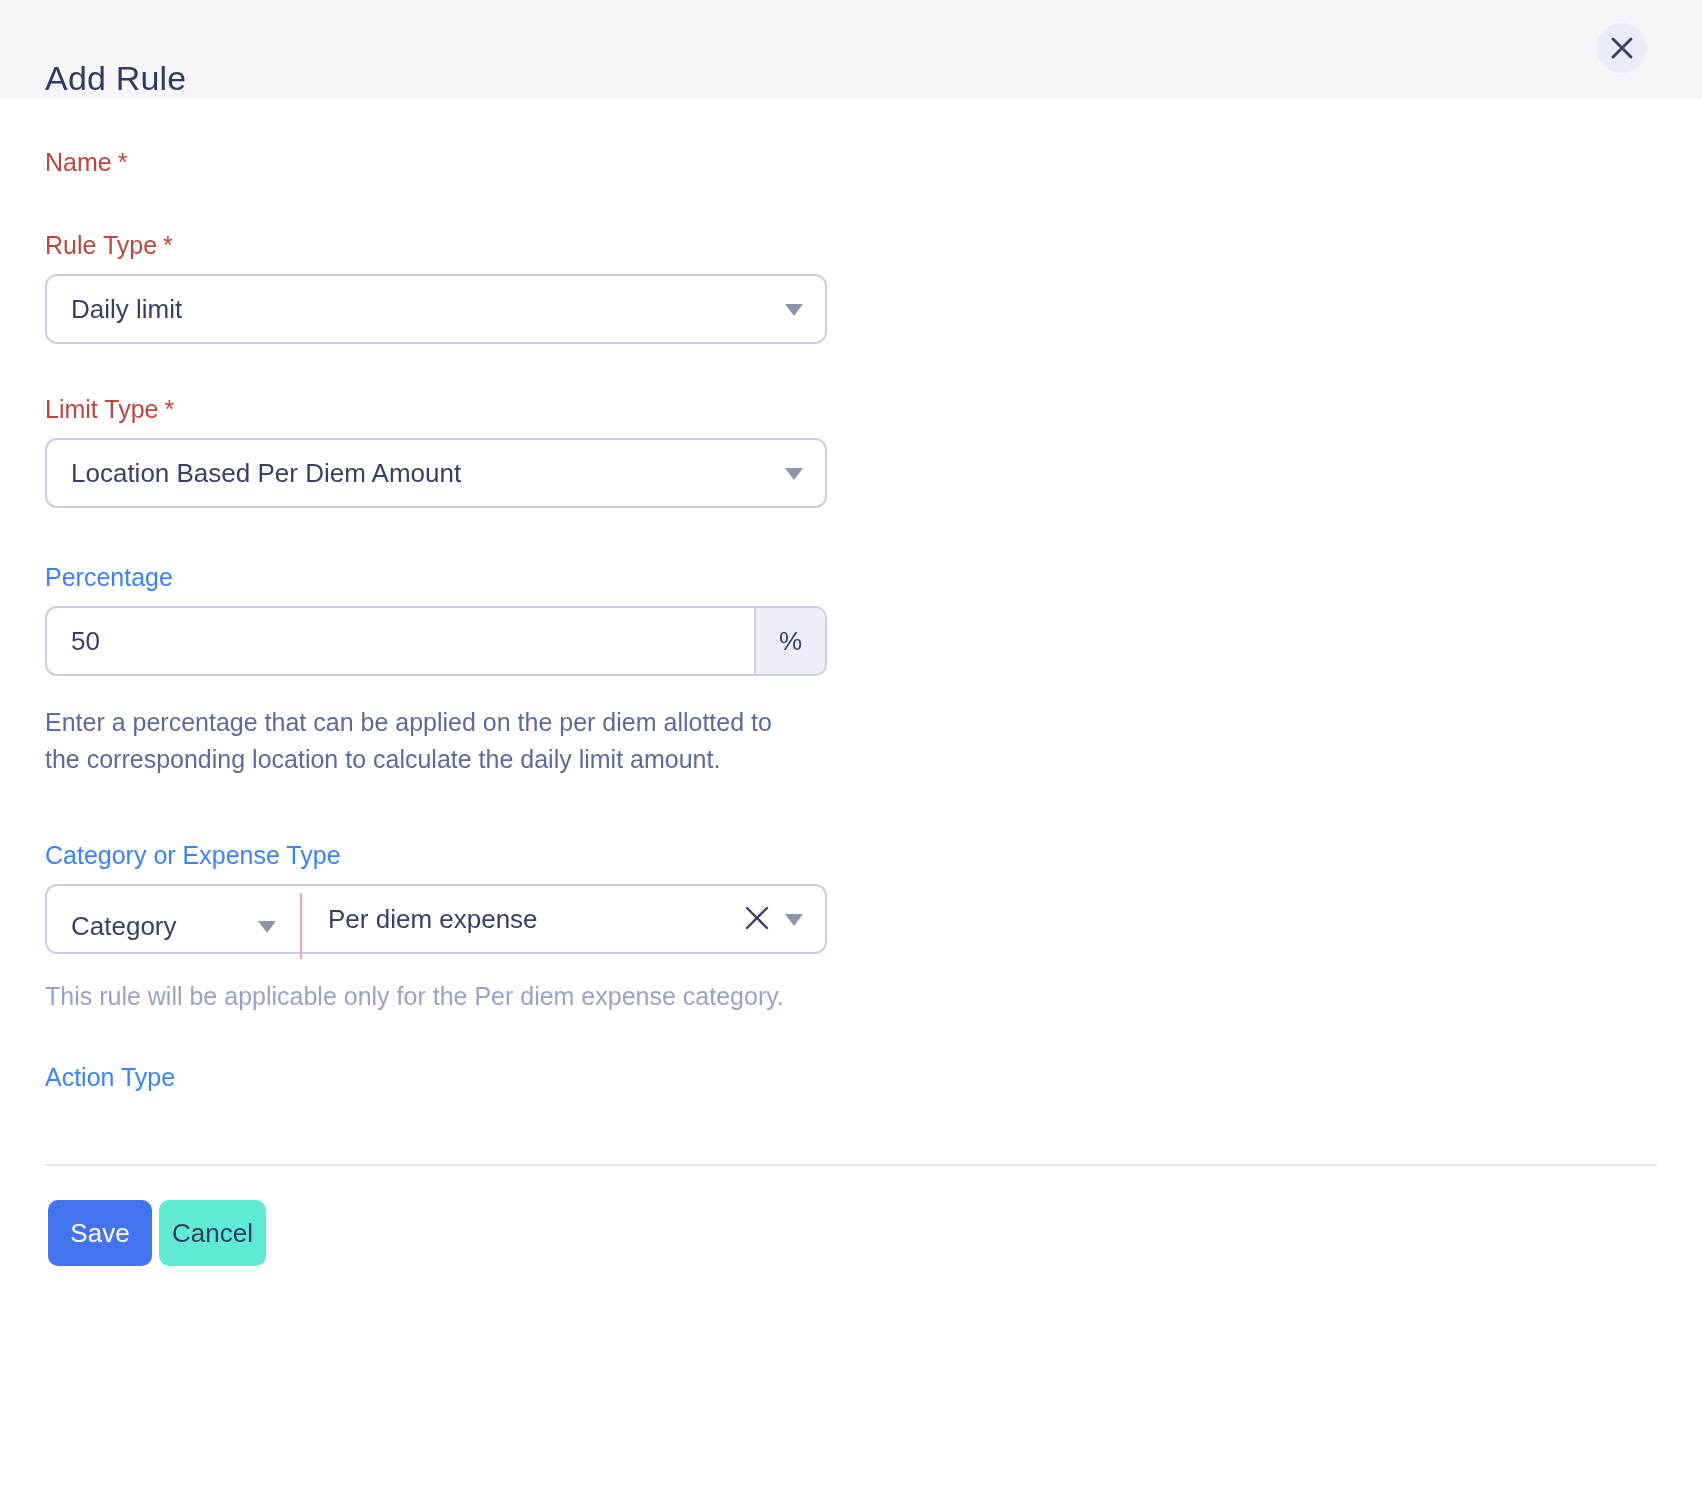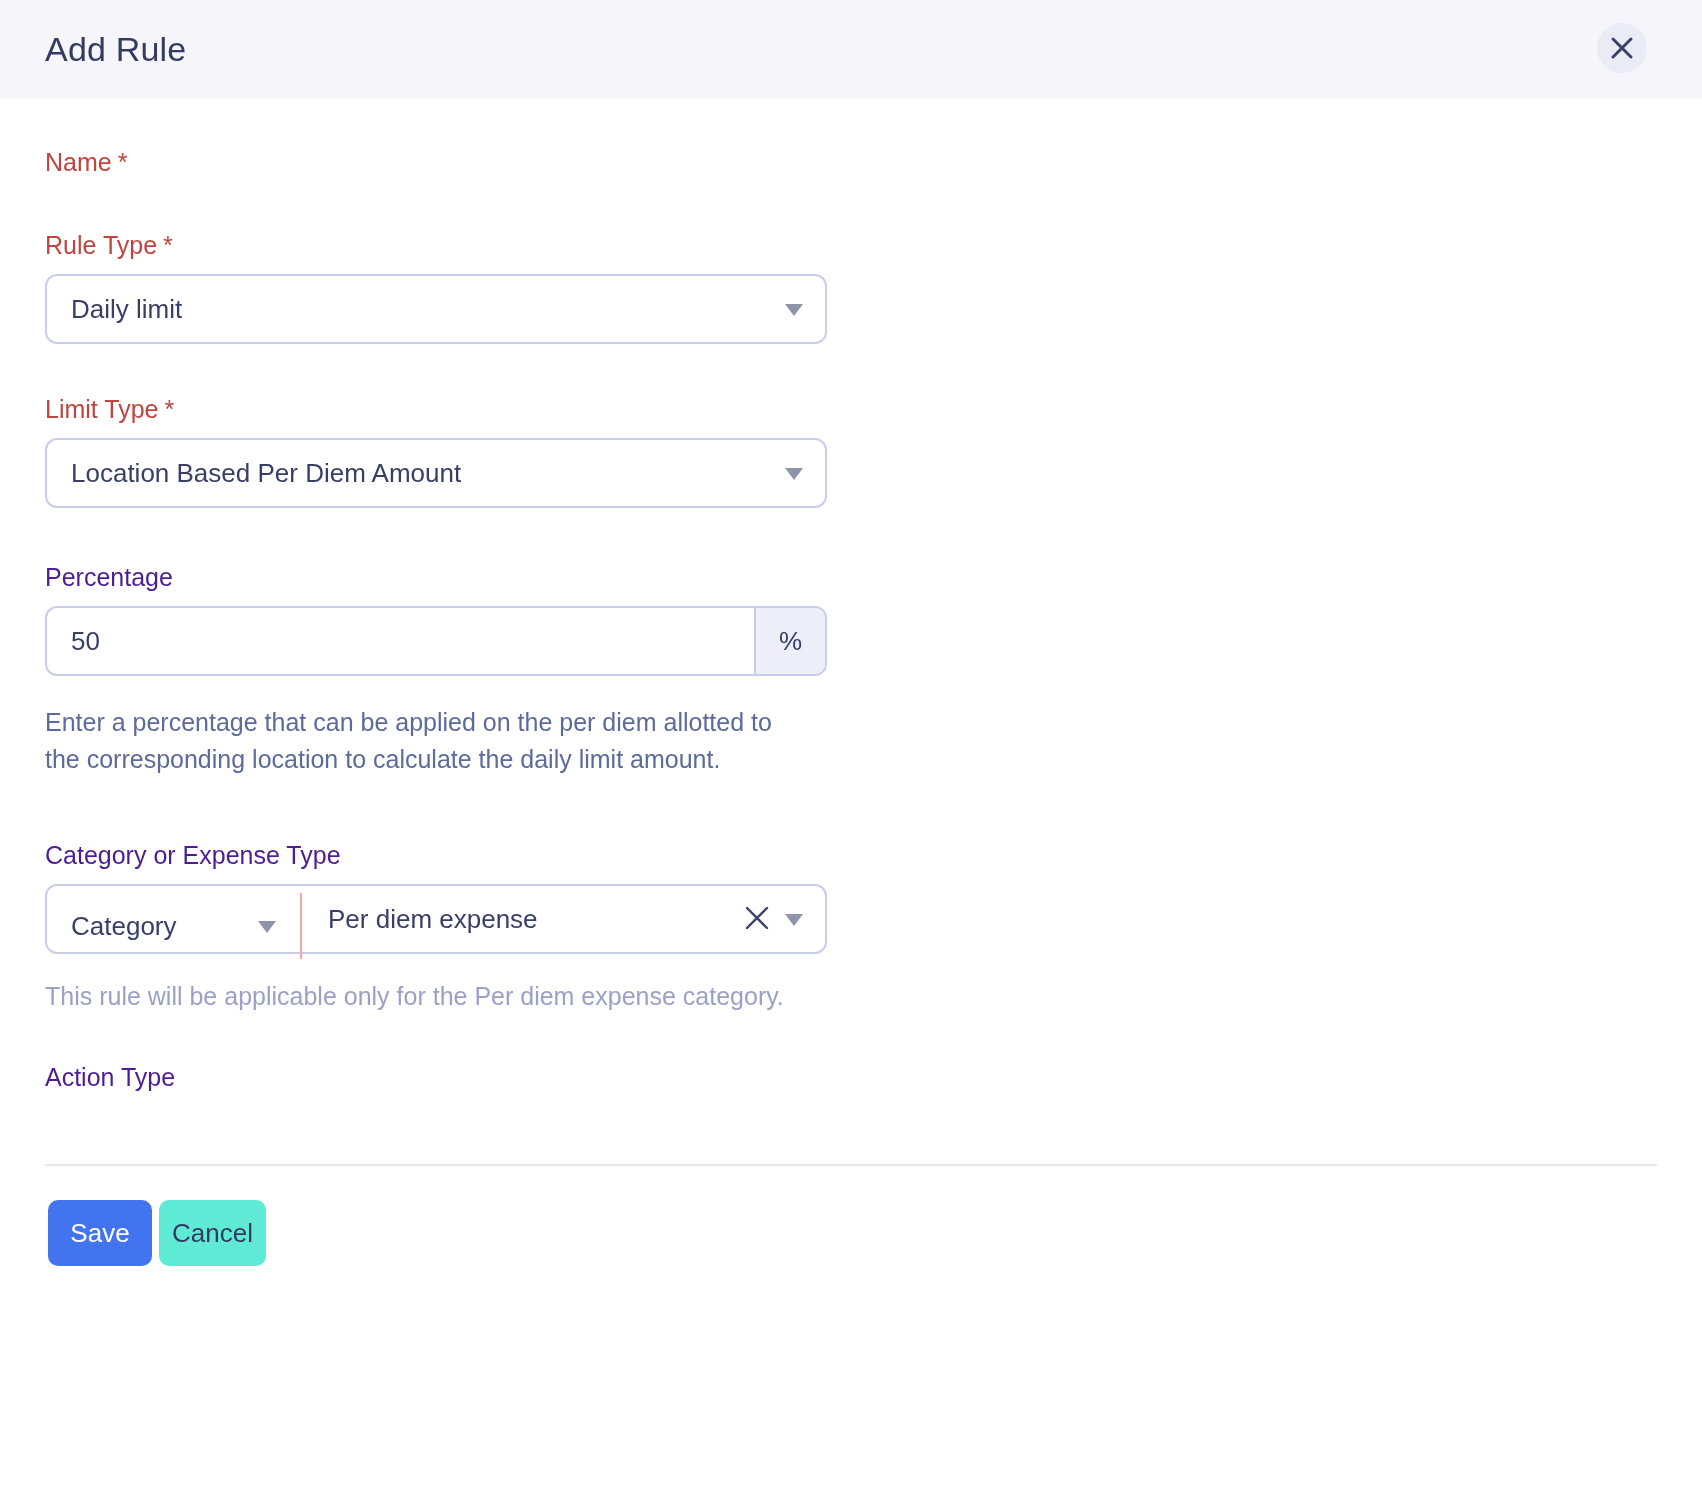--- a/index.html
+++ b/index.html
@@ -9,21 +9,21 @@
     background: #ffffff;
     color: #343c63;
     position: relative;
   }
 
   
   .modal-header {
     height: 98px;
     background: #f6f6fa;
     display: flex;
-    align-items: center;
+    align-items: flex-end;
     padding: 0 52px 0 45px;
     position: relative;
   }
   .modal-title {
     font-size: 34px;
     font-weight: 400;
     color: #333b60;
     letter-spacing: 0.2px;
   }
   .close-btn {
@@ -42,21 +42,21 @@
   }
   .close-btn svg { display: block; }
 
   
   .form-main { padding: 0 45px; }
 
   .field-label {
     display: block;
     font-size: 25px;
     line-height: 30px;
-    color: #4c1d95;
+    color: #3b82f6;
     font-weight: 400;
   }
   .field-label.required { color: #c0453f; }
   .asterisk { margin-left: 6px; }
 
   .mt-g1 { margin-top: 49px; }
   .mt-g2 { margin-top: 53px; }
   .mt-g3 { margin-top: 50px; }
   .mt-g4 { margin-top: 54px; }
   .mt-g5 { margin-top: 62px; }

